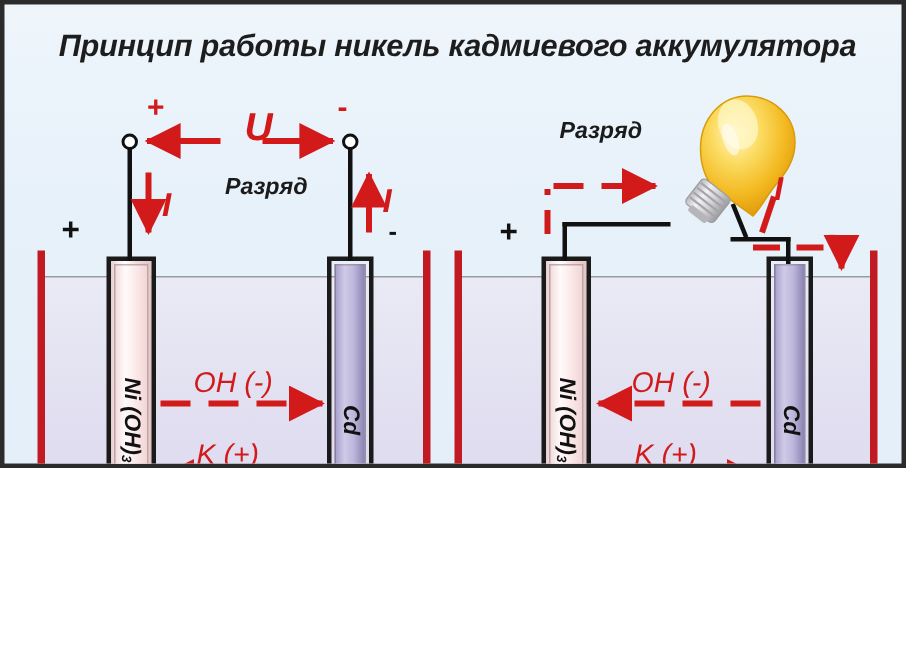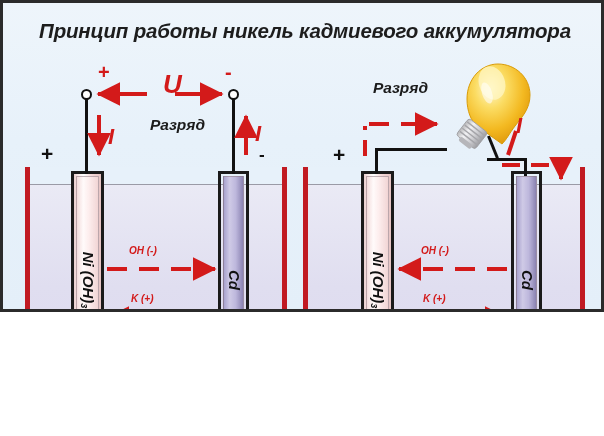--- a/index.html
+++ b/index.html
@@ -127,21 +127,21 @@
     font-size:26px;font-weight:bold;font-style:italic;
     color:#d31a1a;z-index:9;
   }
   .i-sym{
     position:absolute;
     font-size:22px;font-weight:bold;font-style:italic;
     color:#d31a1a;z-index:9;
   }
   .ion-label{
     position:absolute;
-    font-size:10px;font-weight:bold;font-style:italic;
+    font-size:19px;font-weight:normal;font-style:italic;
     color:#d31a1a;z-index:9;white-space:nowrap;
   }
   svg.ovl{
     position:absolute;left:0;top:0;
     width:604px;height:436px;
     z-index:8;
     pointer-events:none;
     overflow:visible;
   }
 </style>

